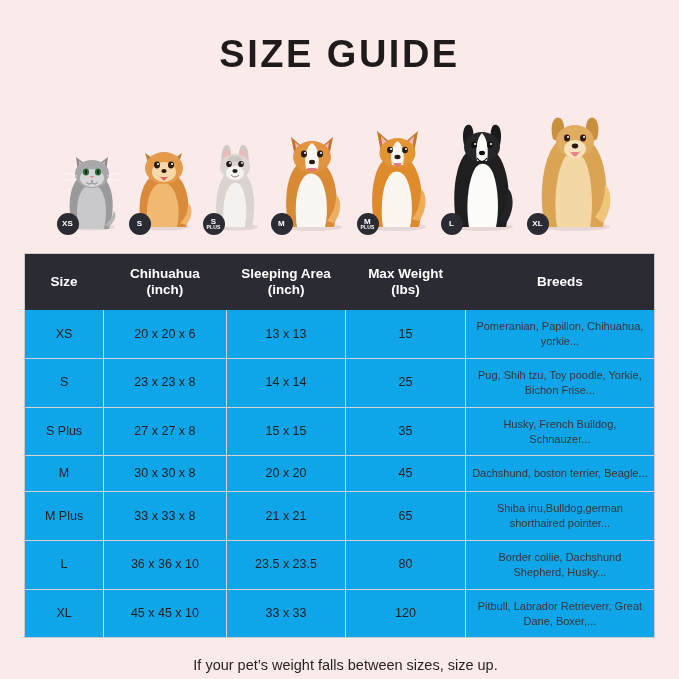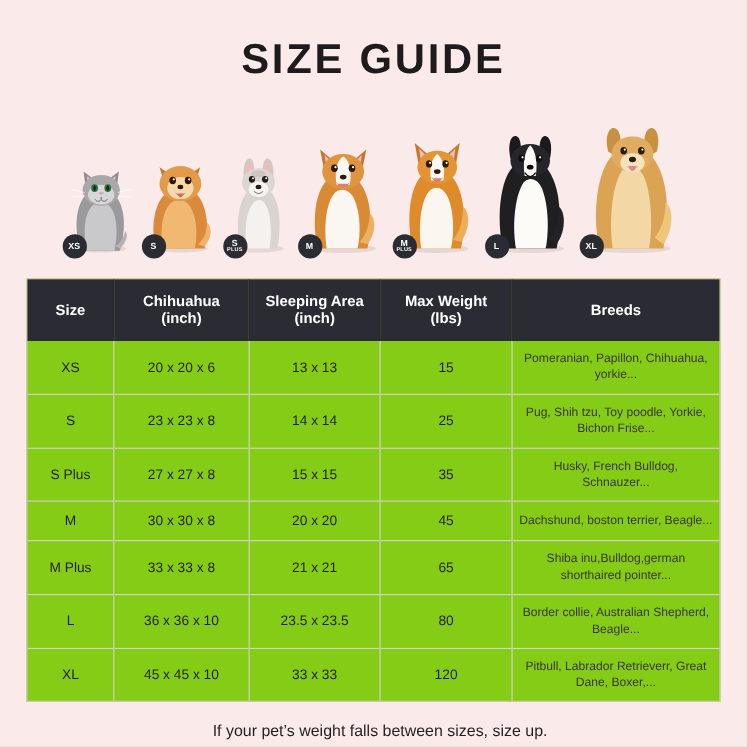--- a/index.html
+++ b/index.html
@@ -74,21 +74,21 @@
   }
   .pet-badge .sub {
     font-size: 5px;
     font-weight: bold;
   }
 
   
   .table-wrap {
     margin: 18px 24px 0 24px;
     border: 1px solid #cfc8c9;
-    background: #84cc16;
+    background: #0ea5e9;
     box-sizing: border-box;
   }
   table {
     width: 100%;
     border-collapse: collapse;
     table-layout: fixed;
   }
   thead th {
     background: #2b2b33;
     color: #ffffff;
@@ -392,21 +392,21 @@
           <td>33 x 33 x 8</td>
           <td>21 x 21</td>
           <td>65</td>
           <td class="breeds">Shiba inu,Bulldog,german shorthaired pointer...</td>
         </tr>
         <tr>
           <td>L</td>
           <td>36 x 36 x 10</td>
           <td>23.5 x 23.5</td>
           <td>80</td>
-          <td class="breeds">Border collie, Australian Shepherd, Beagle...</td>
+          <td class="breeds">Border collie, Dachshund Shepherd, Husky...</td>
         </tr>
         <tr>
           <td>XL</td>
           <td>45 x 45 x 10</td>
           <td>33 x 33</td>
           <td>120</td>
           <td class="breeds">Pitbull, Labrador Retrieverr, Great Dane, Boxer,...</td>
         </tr>
       </tbody>
     </table>

